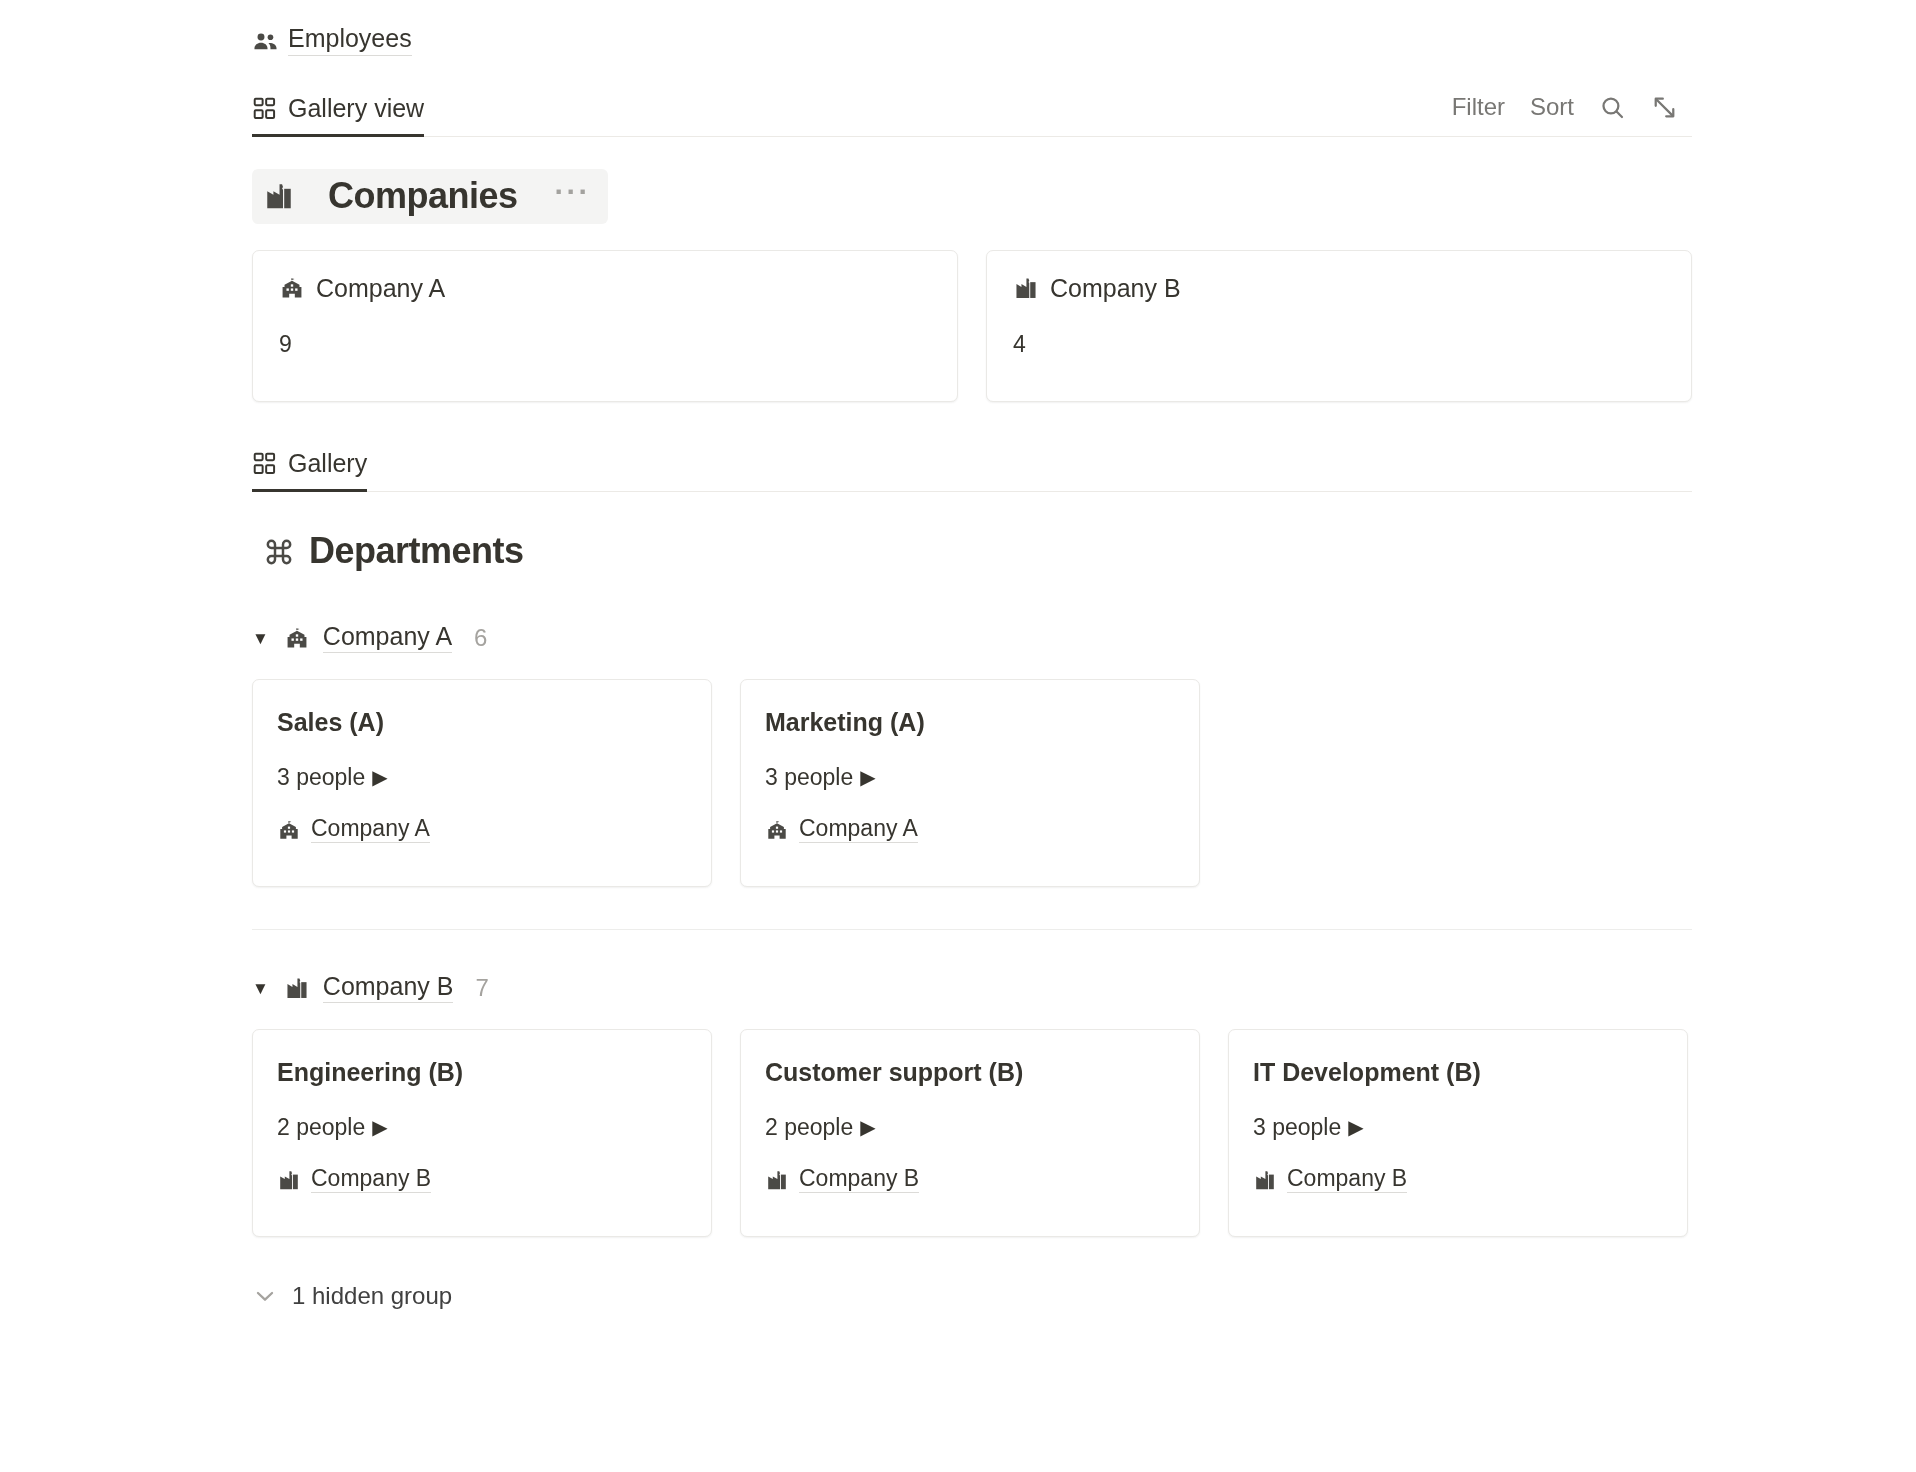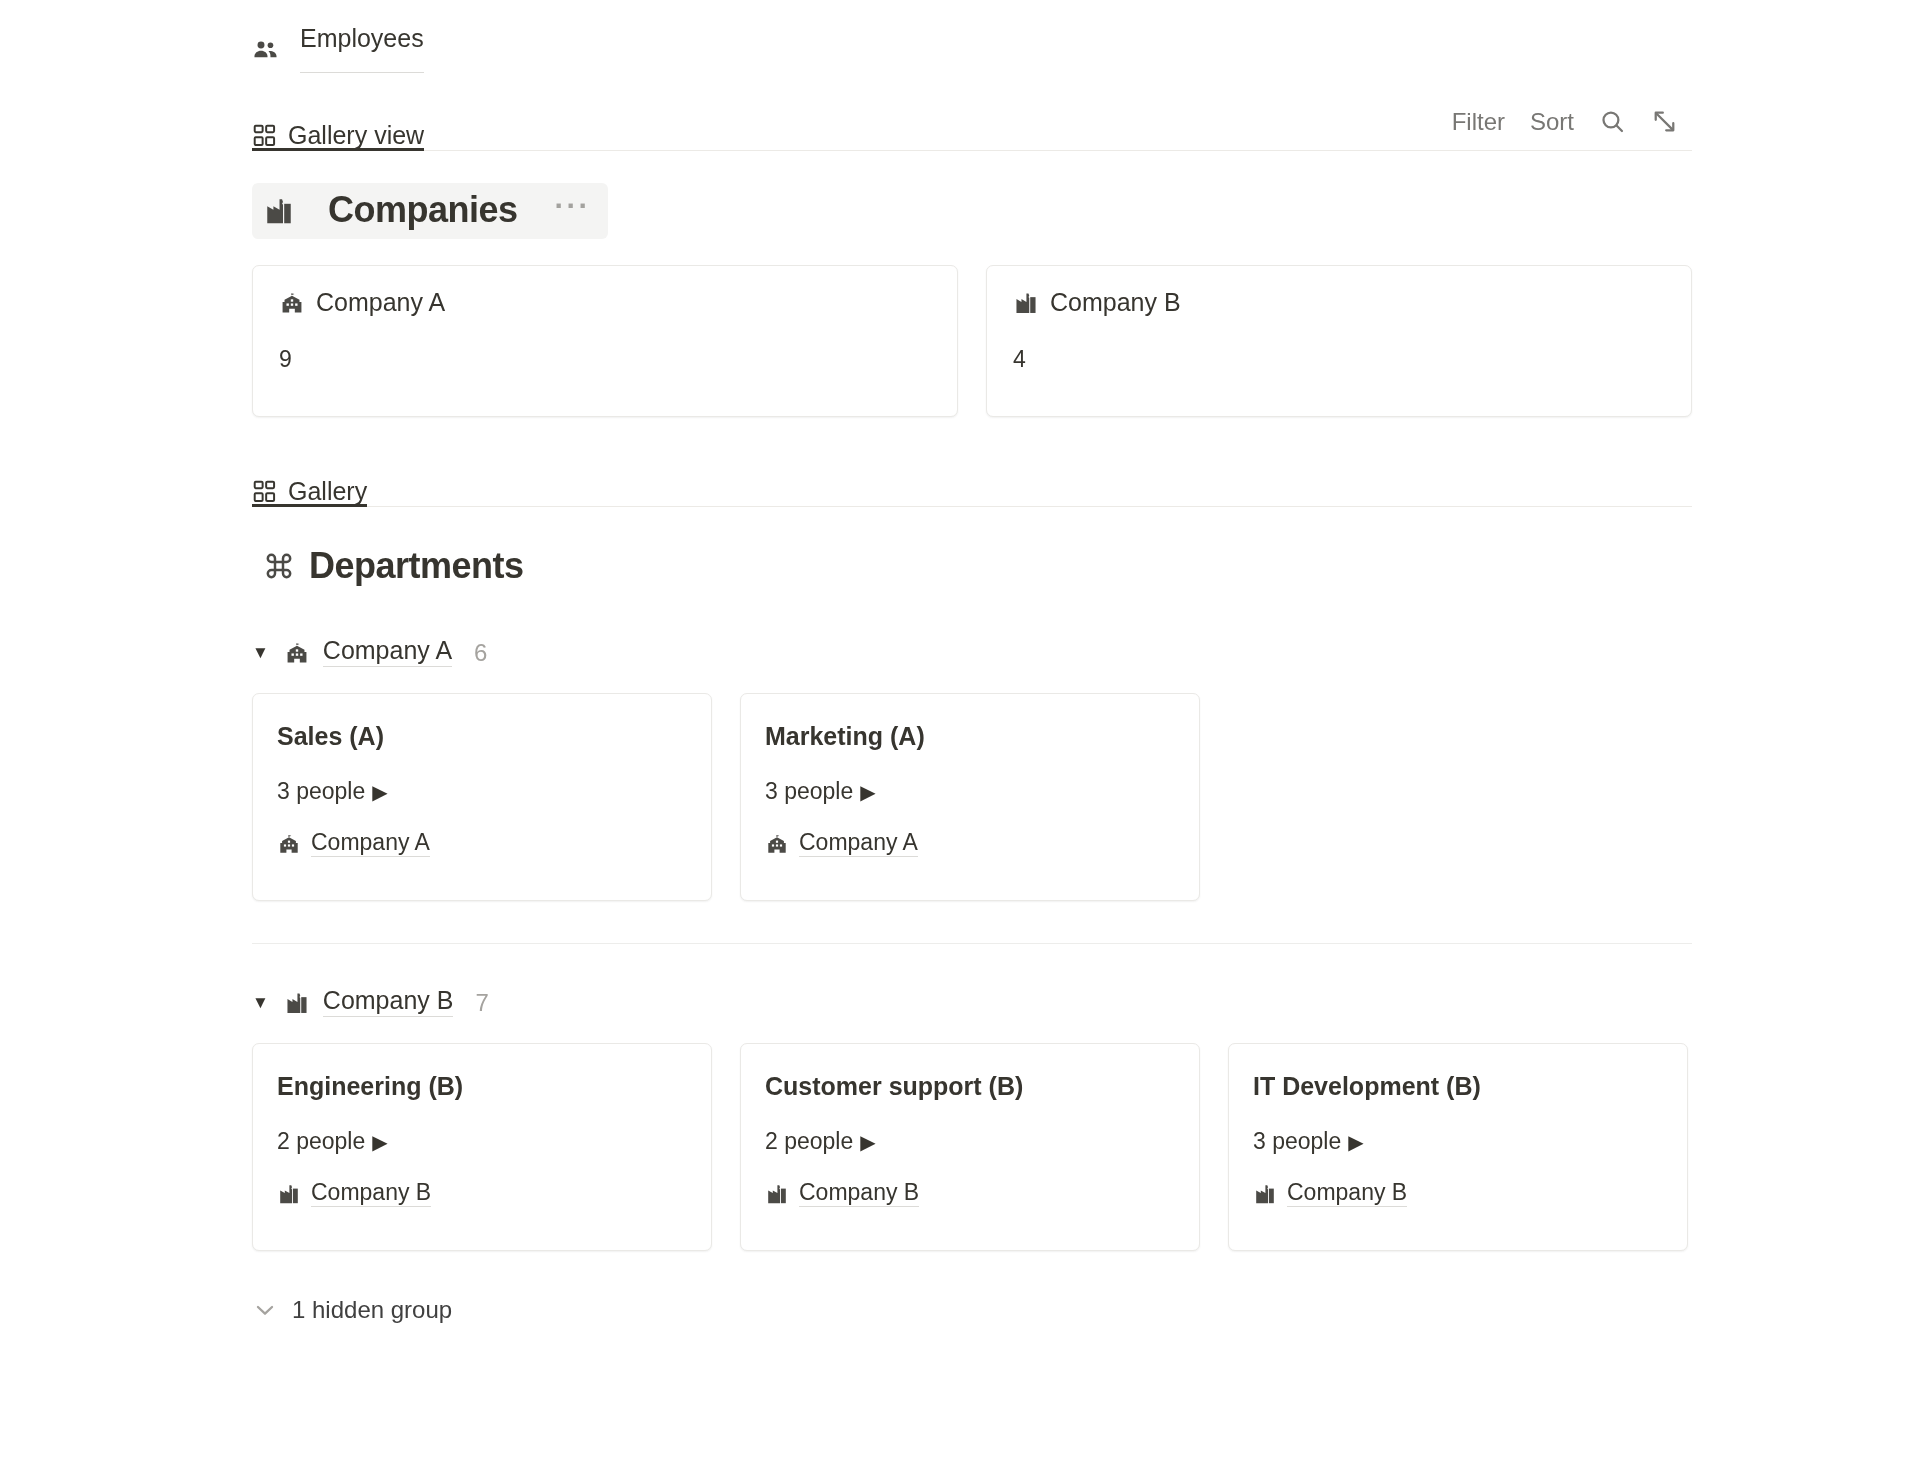--- a/index.html
+++ b/index.html
@@ -41,22 +41,21 @@
     display: inline-flex;
     align-items: center;
     gap: 9px;
     margin-top: 26px;
     font-size: 25px;
     line-height: 1;
     color: #37352f;
   }
   .db-link .label {
     border-bottom: 1.5px solid #dcdbd8;
-    padding-bottom: 21px;
-    margin-left: 12px;
+    padding-bottom: 4px;
   }
   .ic { display: inline-block; flex: none; }
   .ic svg { display: block; }
 
   
   .viewbar {
     position: relative;
     margin-top: 28px;
     height: 50px;
   }
@@ -66,20 +65,21 @@
     left: 0; right: 0; bottom: 0;
     height: 1px;
     background: #eceae6;
   }
   .tab {
     position: absolute;
     left: 0; bottom: 0;
     display: inline-flex;
     align-items: center;
     gap: 11px;
+    padding-bottom: 13px;
     font-size: 25px;
     line-height: 1;
     color: #37352f;
     border-bottom: 3px solid #37352f;
     z-index: 2;
   }
   .toolbar {
     position: absolute;
     right: 14px;
     bottom: 16px;

